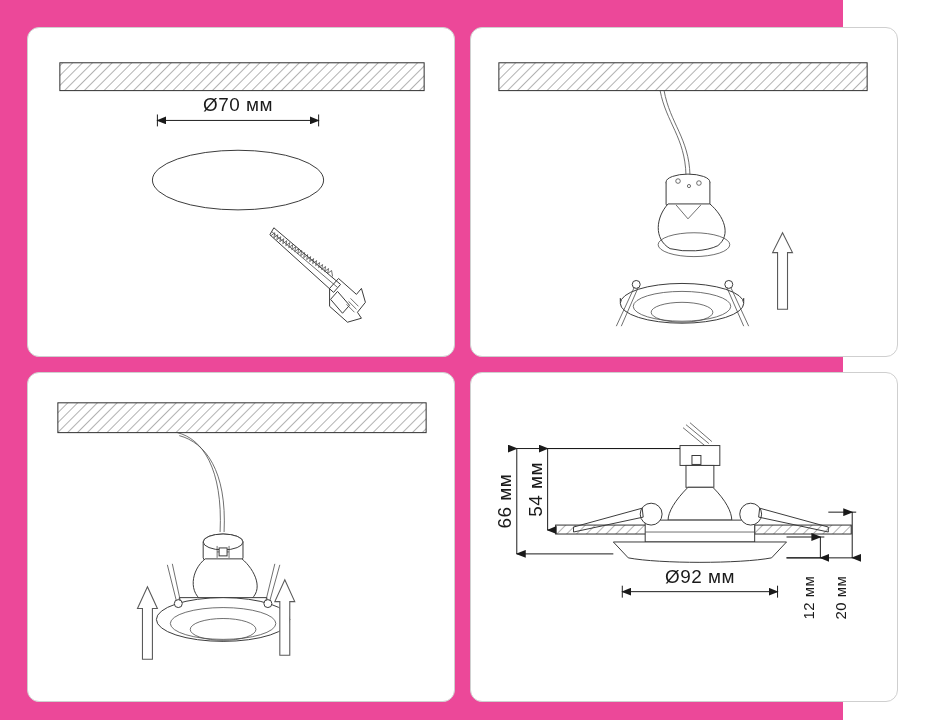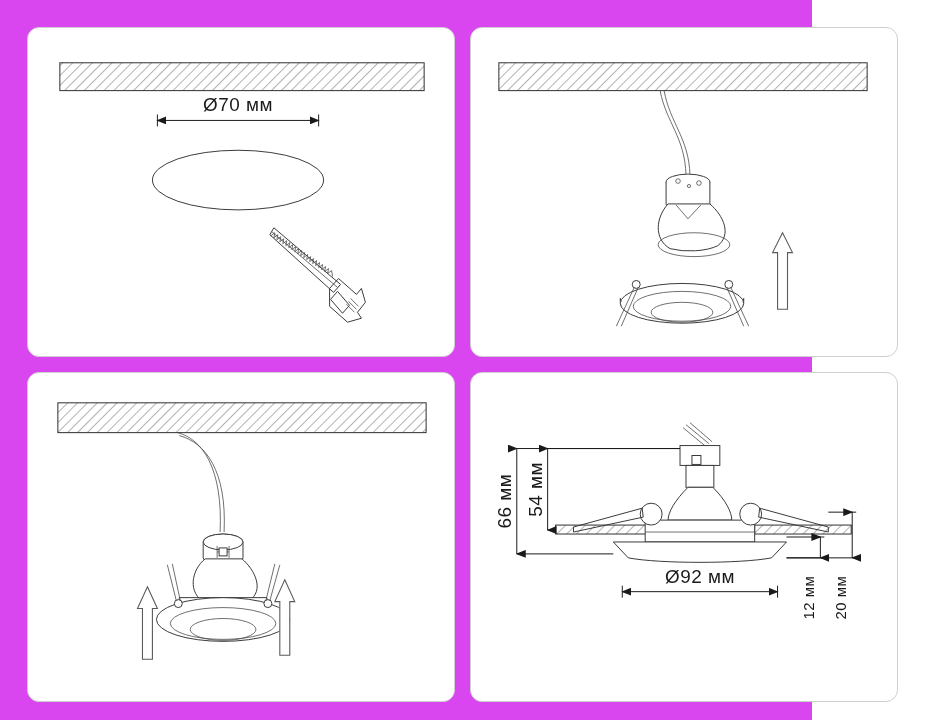--- a/index.html
+++ b/index.html
@@ -11,21 +11,22 @@
   body {
     width: 925px;
     height: 720px;
     font-family: "Liberation Sans", sans-serif;
     overflow: hidden;
   }
   #sheet {
     position: relative;
     width: 812px;
     height: 720px;
-    background: #d946ef;
+    background: #ec4899;
+    padding-left: 31px;
   }
   .panel {
     position: absolute;
     background: #ffffff;
     border: 1px solid #cfcfcf;
     border-radius: 12px;
     box-sizing: border-box;
   }
   #panel-1 { left: 27px;  top: 27px;  width: 428px; height: 330px; }
   #panel-2 { left: 470px; top: 27px;  width: 428px; height: 330px; }

